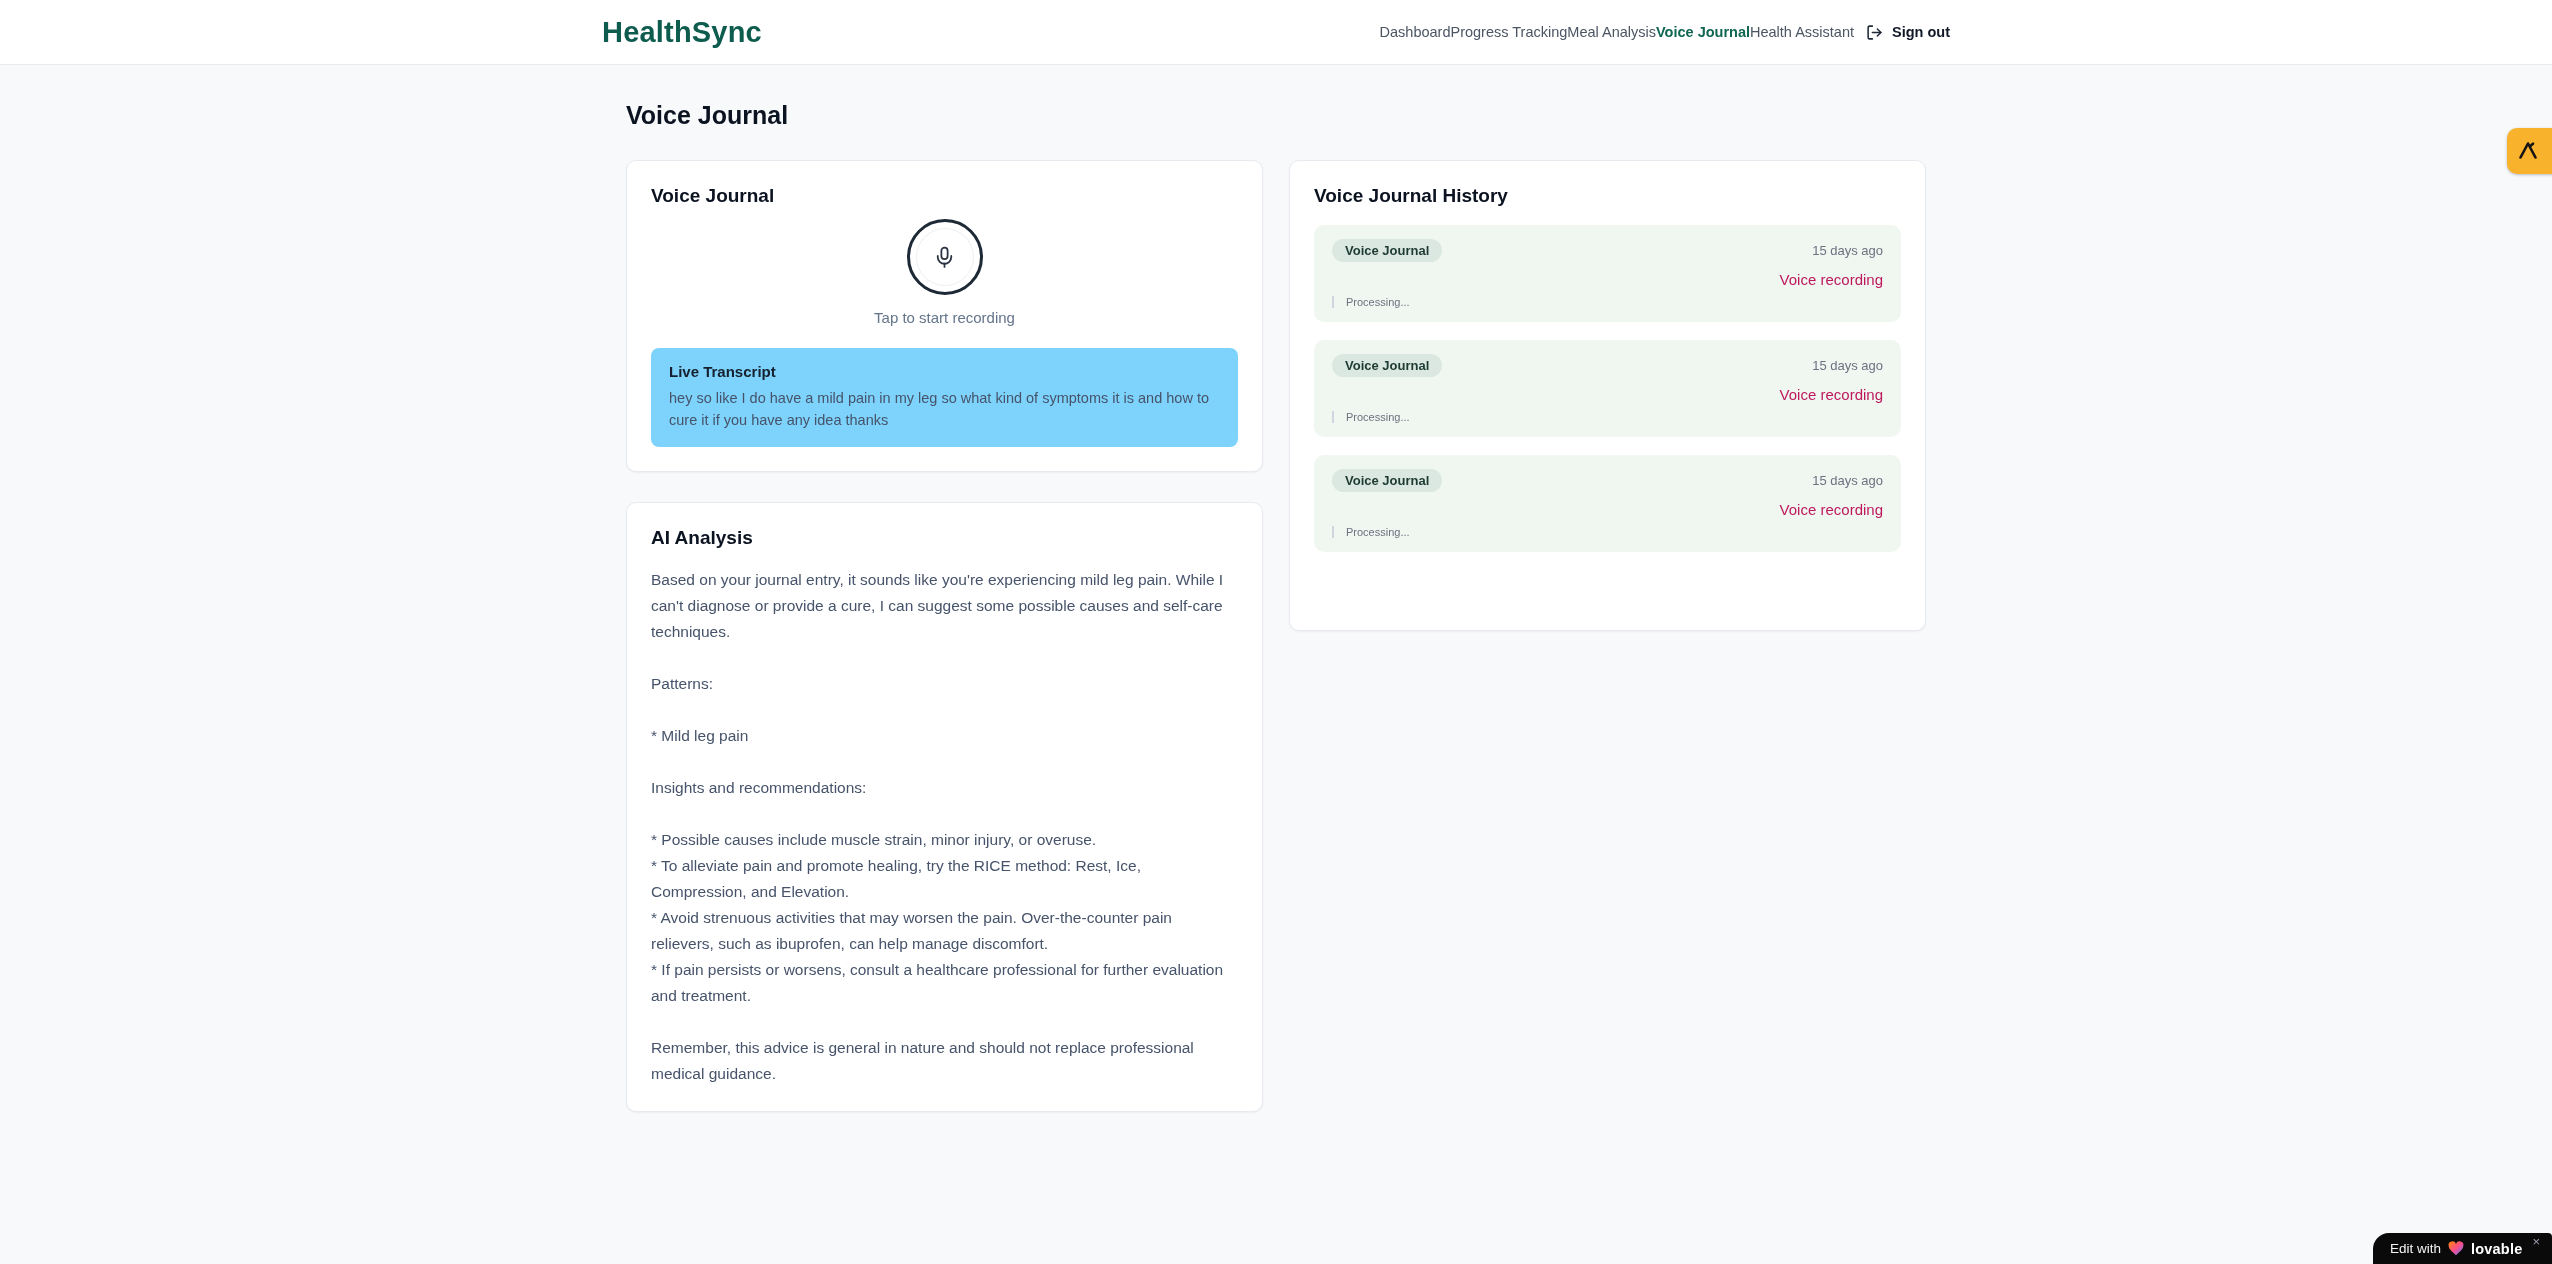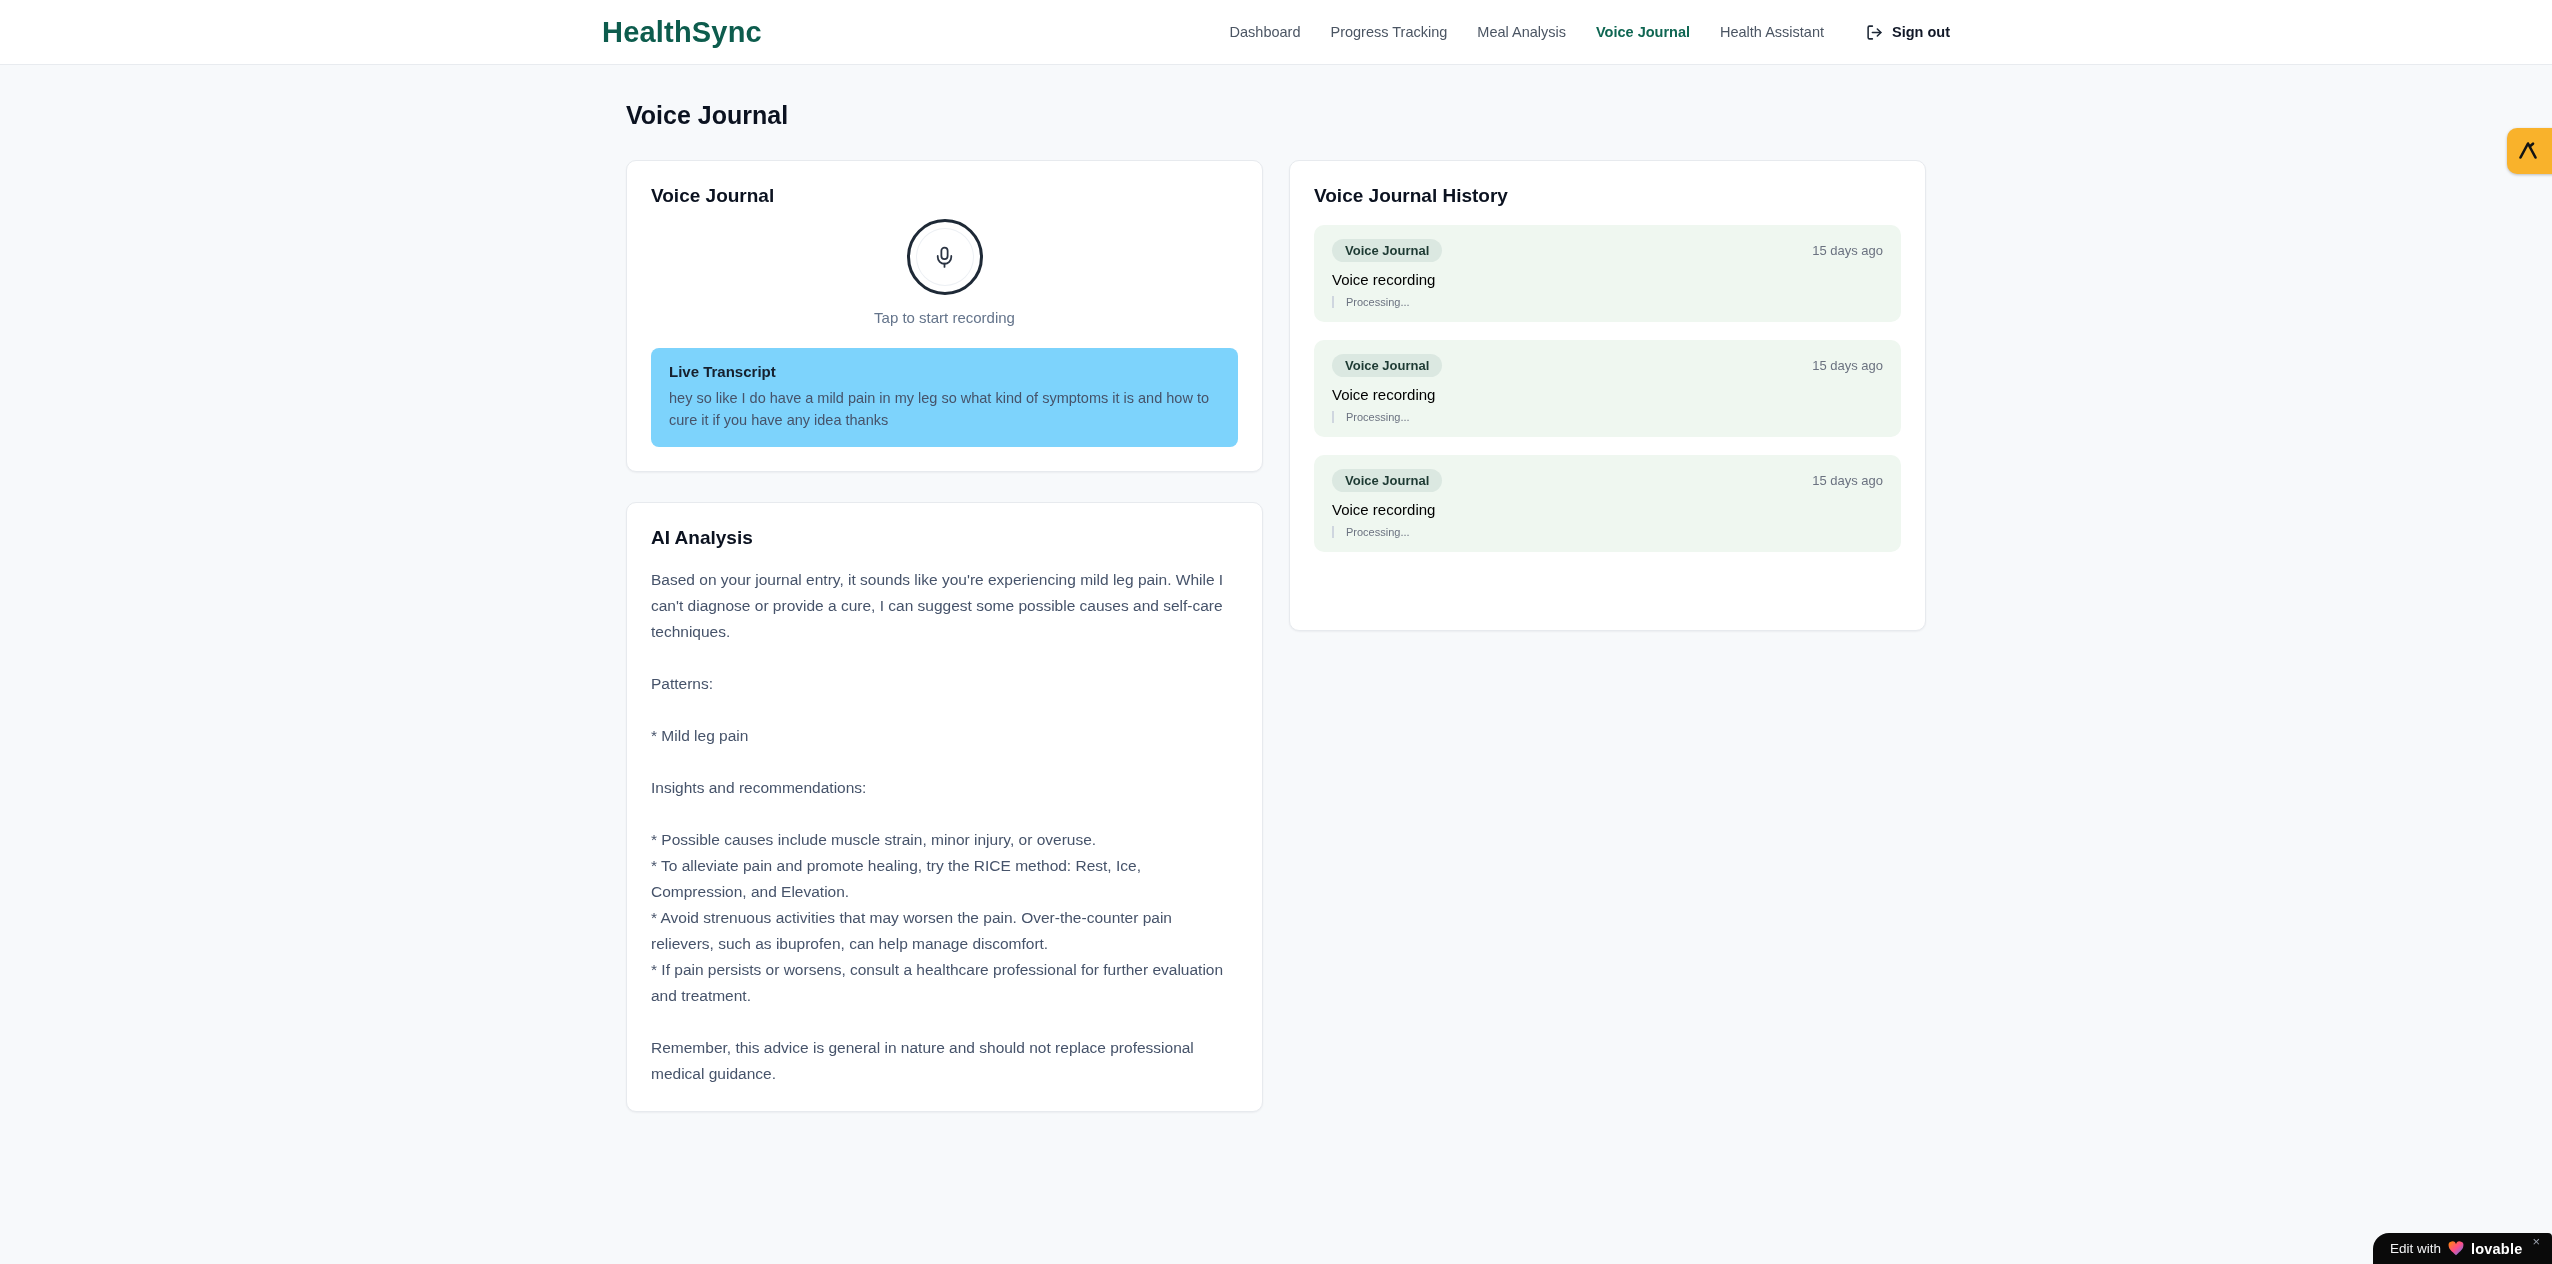--- a/index.html
+++ b/index.html
@@ -3,21 +3,21 @@
 <meta charset="utf-8">
 <style>
   * { margin:0; padding:0; box-sizing:border-box; }
   html,body { width:2552px; height:1264px; overflow:hidden; }
   body { background:#f7f9fb; font-family:"Liberation Sans", sans-serif; color:#0b1220; }
 
   
   header { height:65px; background:#ffffff; border-bottom:1px solid #e8ebef; }
   .header-inner { width:1348px; height:100%; margin:0 auto; display:flex; align-items:center; justify-content:space-between; }
   .logo { font-size:29px; font-weight:700; color:#0d5c4d; letter-spacing:.2px; cursor:pointer; }
-  nav { display:flex; align-items:flex-start; gap:30px; }
+  nav { display:flex; align-items:flex-start; }
   nav .nav-link { font-size:14.5px; color:#4b5563; text-decoration:none; cursor:pointer; }
   nav .nav-link.active { color:#0f6652; font-weight:700; }
   .signout { display:flex; align-items:center; gap:9px; margin-left:12px; cursor:pointer; }
   .signout span { font-size:14.5px; font-weight:700; color:#111827; }
   .signout svg { display:block; }
 
   
   main { width:1300px; margin:0 auto; padding-top:36px; }
   h1.page-title { font-size:25px; font-weight:700; color:#0b1220; margin-bottom:30px; }
   .grid { display:grid; grid-template-columns:1fr 1fr; column-gap:26px; align-items:start; }
@@ -39,21 +39,21 @@
   
   .analysis { margin-top:30px; }
   .analysis-body { margin-top:18px; font-size:15.5px; line-height:26px; color:#46536a; white-space:pre-line; }
 
   
   .history { padding-bottom:78px; }
   .h-item { background:#eff7f0; border-radius:10px; padding:14px 18px; margin-top:18px; cursor:pointer; }
   .h-top { display:flex; align-items:center; justify-content:space-between; }
   .badge { background:#dbe8e1; color:#1d3a33; font-size:13px; font-weight:700; padding:4px 13px; border-radius:999px; }
   .time { font-size:13px; color:#6b7280; }
-  .h-label { margin-top:9px; font-size:15px; color:#000000; }
+  .h-label { margin-top:9px; font-size:15px; color:#be185d;text-align:right; }
   .h-status { margin-top:8px; border-left:2px solid #cfd6df; padding-left:12px; font-size:11px; color:#6b7280; }
 
   
   .amber-badge { position:fixed; top:128px; right:-15px; width:60px; height:46px; background:#f9b22b;
                  border-radius:10px; display:flex; align-items:center; padding-left:9px; cursor:pointer;
                  box-shadow:0 1px 3px rgba(0,0,0,.25); }
   .lovable { position:fixed; right:0; bottom:0; height:31px; background:#0a0a0a;
              border-radius:16px 4px 0 0; display:flex; align-items:center; gap:7px;
              padding:0 12px 0 17px; cursor:pointer; }
   .lovable .prefix { font-size:13.5px; color:#f3f4f6; }

